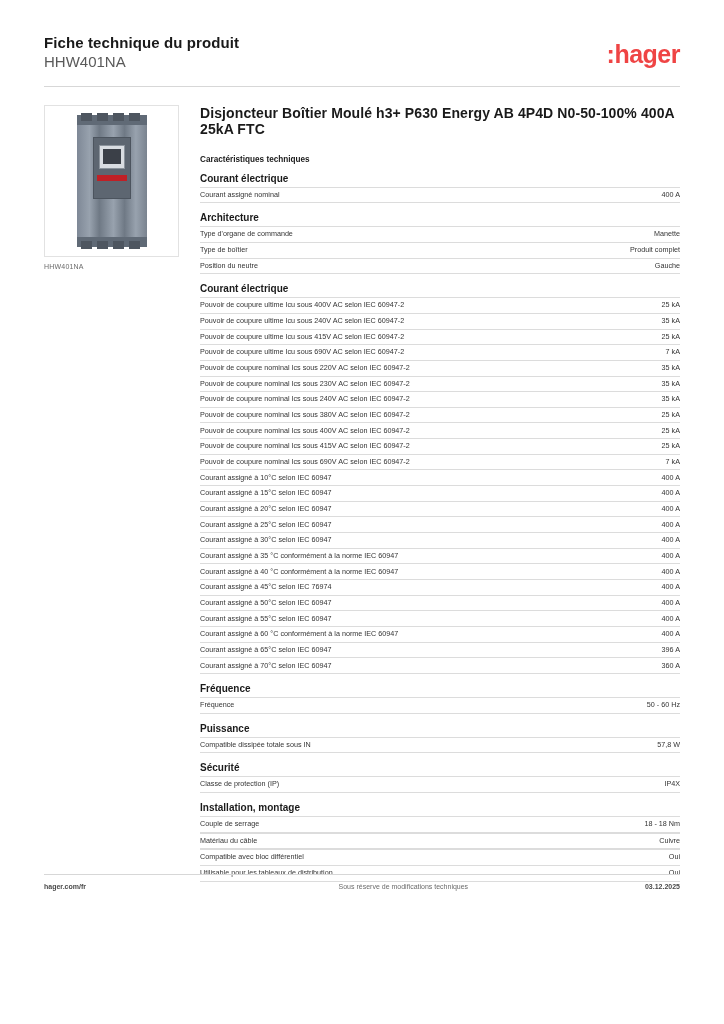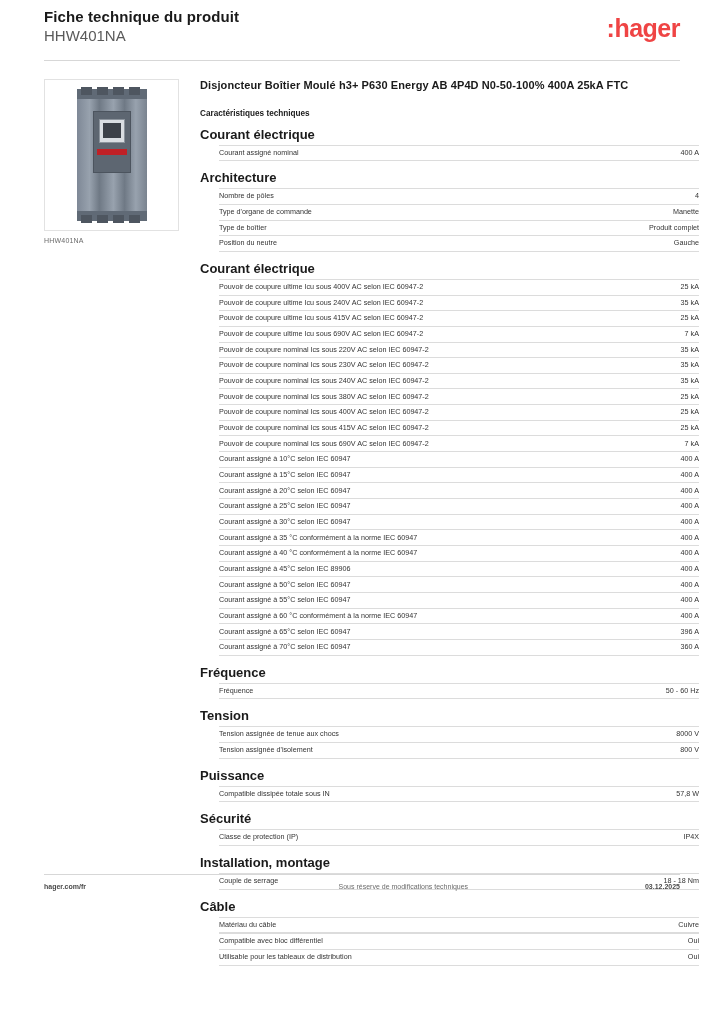--- a/index.html
+++ b/index.html
@@ -10,21 +10,21 @@
   body {
     width: 724px;
     height: 1024px;
     font-family: "Liberation Sans", sans-serif;
     color: #1a1a1a;
     position: relative;
   }
   .page {
     width: 724px;
     height: 908px;
-    padding: 8px 44px 0 44px;
+    padding: 34px 44px 0 44px;
     position: relative;
   }
   
   .header {
     display: flex;
     align-items: flex-start;
     justify-content: space-between;
     padding-bottom: 14px;
     border-bottom: 1px solid #d7d7d7;
   }
@@ -126,44 +126,43 @@
     background: #4e5660;
   }
   .caption {
     font-size: 7px;
     color: #6b6b6b;
     margin-top: 6px;
     letter-spacing: 0.2px;
   }
   
   .product-name {
-    font-size: 11px;
+    font-size: 14px;
     font-weight: bold;
     color: #1a1a1a;
     margin-bottom: 18px;
     letter-spacing: 0.1px;
   }
   .section-heading {
     font-size: 8.2px;
     font-weight: bold;
     color: #1a1a1a;
     margin: 12px 0 9px 0;
   }
   .group-title {
-    font-size: 13px;
+    font-size: 10px;
     font-weight: bold;
     color: #1a1a1a;
     padding: 9px 0 3px 0;
   }
   .group:first-of-type .group-title { padding-top: 0; }
   table.spec {
     width: 100%;
     border-collapse: collapse;
     table-layout: fixed;
-    margin-left: 19px;
   }
   table.spec tr { border-top: 1px solid #dcdcdc; }
   table.spec tr:last-child { border-bottom: 1px solid #dcdcdc; }
   table.spec td {
     font-size: 7.2px;
     color: #333333;
     padding: 3.2px 0 3.2px 0;
     vertical-align: top;
     line-height: 1.15;
   }
@@ -237,24 +236,20 @@
                   <td class="value">400 A</td>
                 </tr>
               </tbody>
             </table>
           </div>
           <div class="group">
             <div class="group-title">Architecture</div>
             <table class="spec">
               <tbody>
                 <tr>
-                  <td class="label">Nombre de pôles</td>
-                  <td class="value">4</td>
-                </tr>
-                <tr>
                   <td class="label">Type d'organe de commande</td>
                   <td class="value">Manette</td>
                 </tr>
                 <tr>
                   <td class="label">Type de boîtier</td>
                   <td class="value">Produit complet</td>
                 </tr>
                 <tr>
                   <td class="label">Position du neutre</td>
                   <td class="value">Gauche</td>
@@ -332,21 +327,21 @@
                 </tr>
                 <tr>
                   <td class="label">Courant assigné à 35 °C conformément à la norme IEC 60947</td>
                   <td class="value">400 A</td>
                 </tr>
                 <tr>
                   <td class="label">Courant assigné à 40 °C conformément à la norme IEC 60947</td>
                   <td class="value">400 A</td>
                 </tr>
                 <tr>
-                  <td class="label">Courant assigné à 45°C selon IEC 89906</td>
+                  <td class="label">Courant assigné à 45°C selon IEC 76974</td>
                   <td class="value">400 A</td>
                 </tr>
                 <tr>
                   <td class="label">Courant assigné à 50°C selon IEC 60947</td>
                   <td class="value">400 A</td>
                 </tr>
                 <tr>
                   <td class="label">Courant assigné à 55°C selon IEC 60947</td>
                   <td class="value">400 A</td>
                 </tr>
@@ -370,35 +365,20 @@
             <table class="spec">
               <tbody>
                 <tr>
                   <td class="label">Fréquence</td>
                   <td class="value">50 - 60 Hz</td>
                 </tr>
               </tbody>
             </table>
           </div>
           <div class="group">
-            <div class="group-title">Tension</div>
-            <table class="spec">
-              <tbody>
-                <tr>
-                  <td class="label">Tension assignée de tenue aux chocs</td>
-                  <td class="value">8000 V</td>
-                </tr>
-                <tr>
-                  <td class="label">Tension assignée d'isolement</td>
-                  <td class="value">800 V</td>
-                </tr>
-              </tbody>
-            </table>
-          </div>
-          <div class="group">
             <div class="group-title">Puissance</div>
             <table class="spec">
               <tbody>
                 <tr>
                   <td class="label">Compatible dissipée totale sous IN</td>
                   <td class="value">57,8 W</td>
                 </tr>
               </tbody>
             </table>
           </div>
@@ -418,21 +398,20 @@
             <table class="spec">
               <tbody>
                 <tr>
                   <td class="label">Couple de serrage</td>
                   <td class="value">18 - 18 Nm</td>
                 </tr>
               </tbody>
             </table>
           </div>
           <div class="group">
-            <div class="group-title">Câble</div>
             <table class="spec">
               <tbody>
                 <tr>
                   <td class="label">Matériau du câble</td>
                   <td class="value">Cuivre</td>
                 </tr>
               </tbody>
             </table>
           </div>
           <div class="group">

